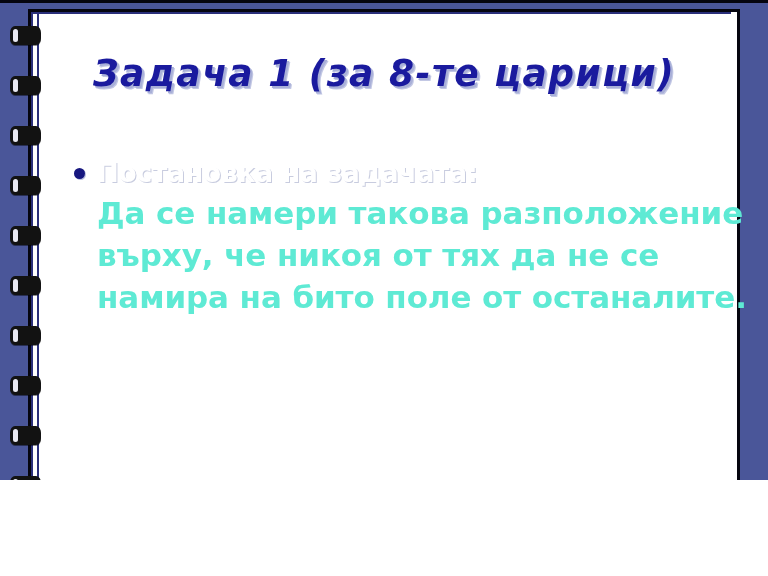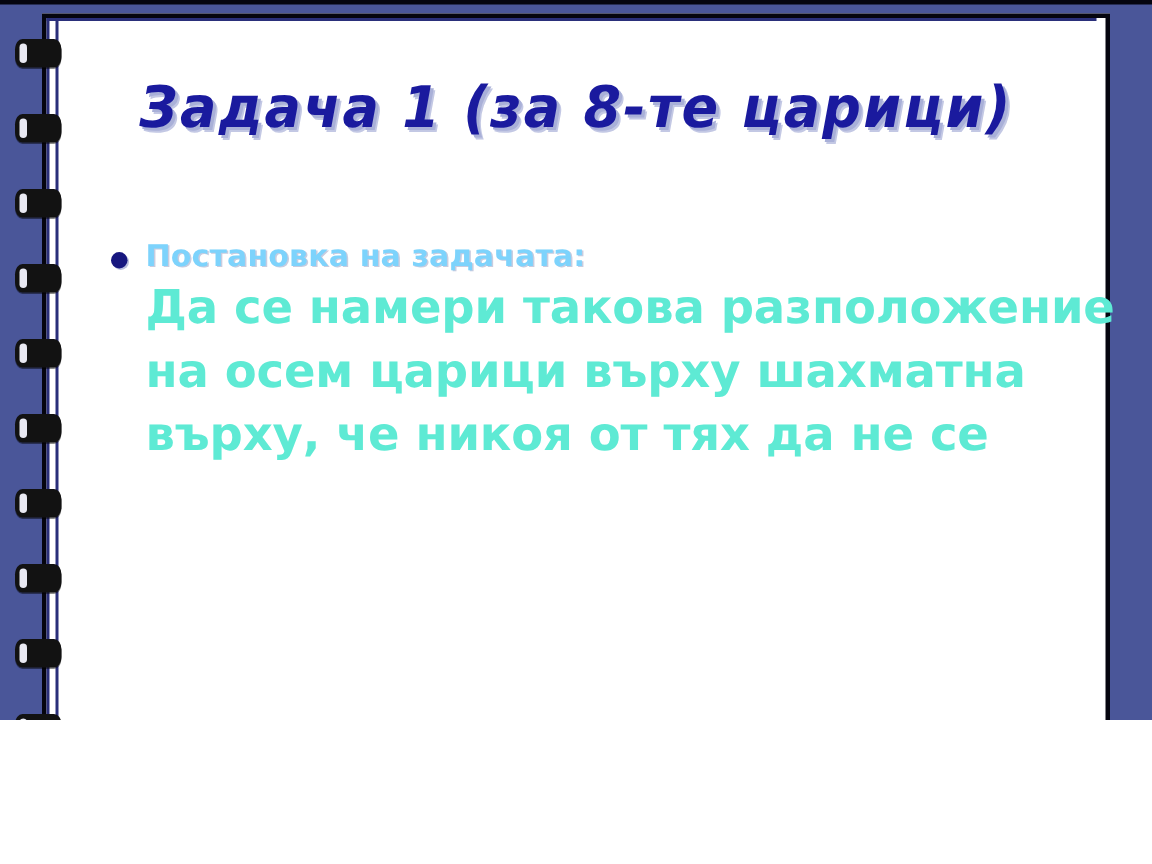--- a/index.html
+++ b/index.html
@@ -153,23 +153,23 @@
     width: 11px;
     height: 11px;
     margin-top: 10px;
     border-radius: 50%;
     background: #17177f;
     box-shadow: 1px 1px 0 #b9bedd;
   }
 
   #heading-text {
     font-family: "DejaVu Sans", sans-serif;
-    font-size: 20px;
+    font-size: 26px;
     font-weight: 700;
-    color: #7dd3fc;
+    color: #ffffff;
     line-height: 1.22;
     letter-spacing: .1px;
     text-shadow: 1px 1px 0 #c8ccdf;
     text-align: right;
   }
 
   #paragraph-lines {
     margin-top: 2px;
     padding-left: 23px;
   }
@@ -215,18 +215,18 @@
 
   <div id="body-block">
 
     <div id="heading-row">
       <span id="bullet-icon"></span>
       <span id="heading-text">Постановка на задачата:</span>
     </div>
 
     <div id="paragraph-lines">
       <div class="body-line">Да се намери такова разположение</div>
-      <div class="body-line">на осем царици върху шахматна</div>
       <div class="body-line">върху, че никоя от тях да не се</div>
+      <div class="body-line">намира на бито поле от останалите.</div>
     </div>
 
   </div>
 </div>
 
 </body></html>

